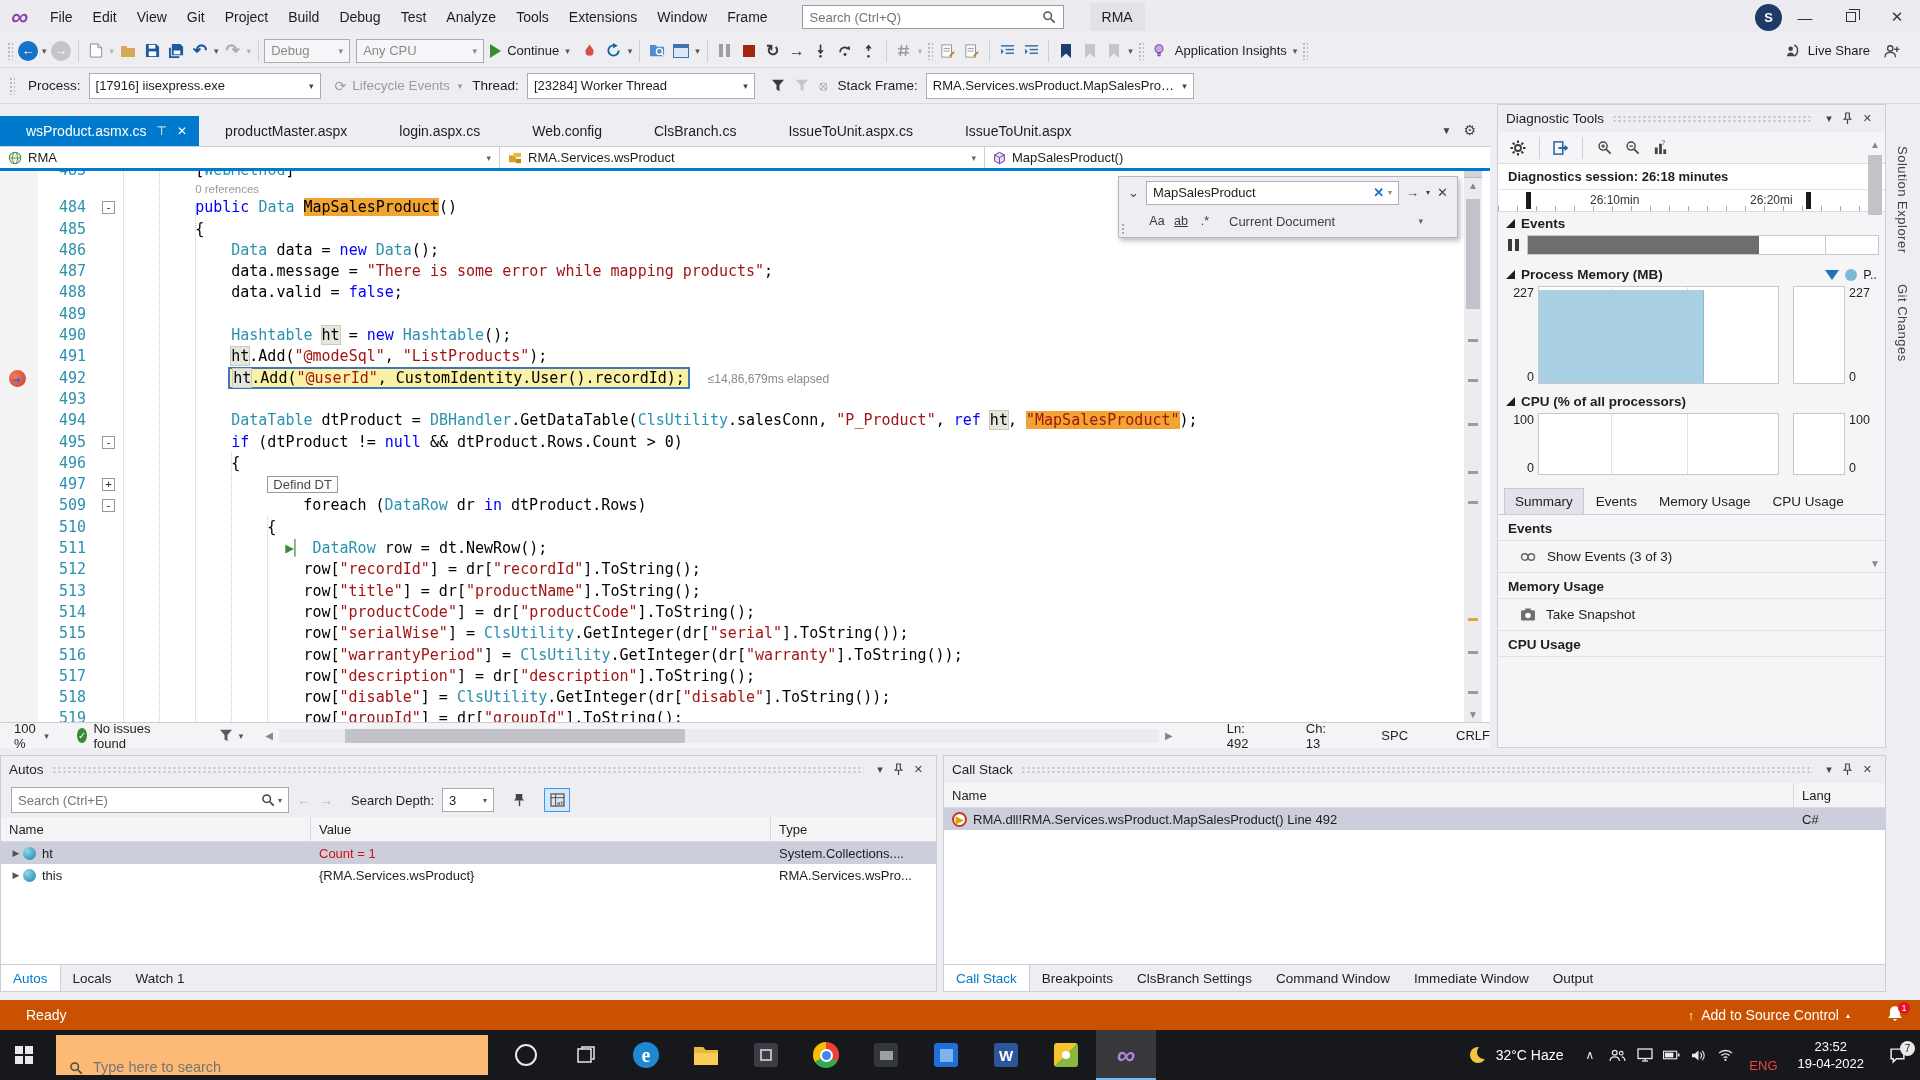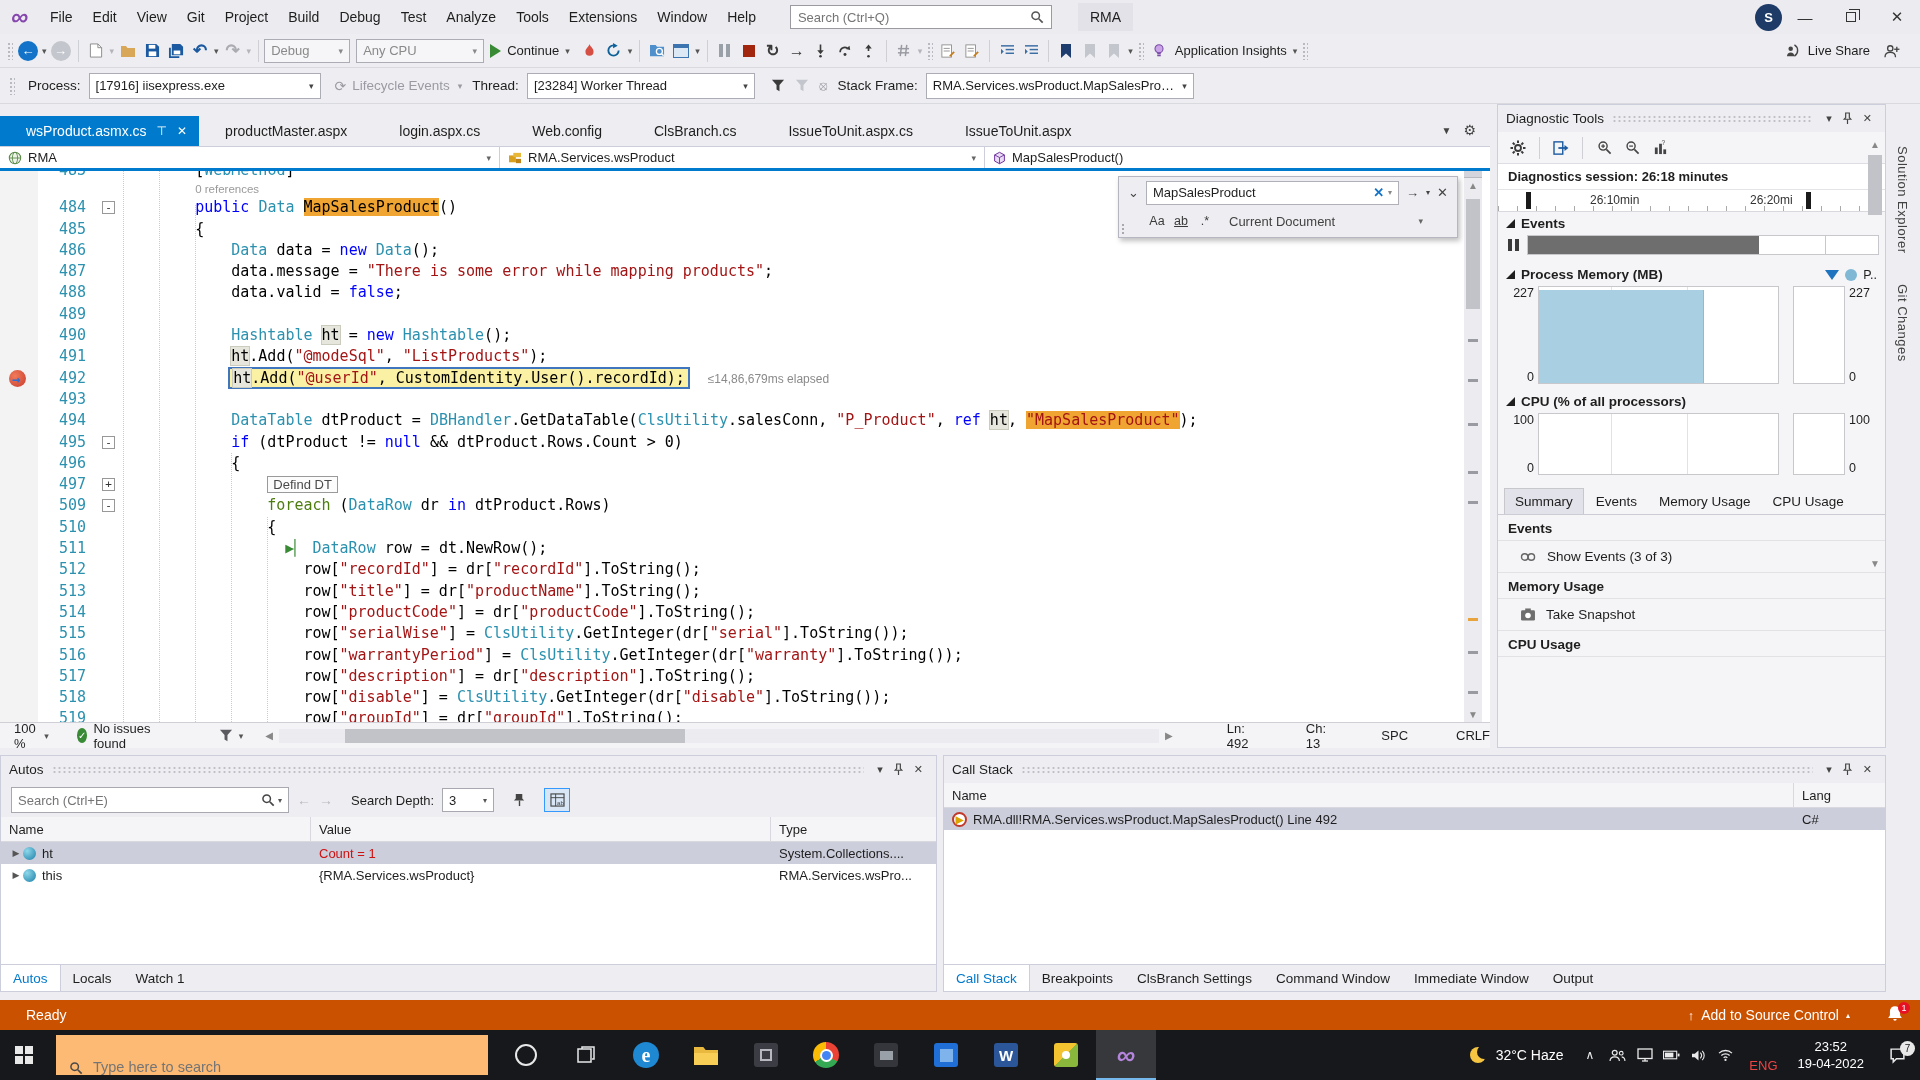--- a/index.html
+++ b/index.html
@@ -64,21 +64,21 @@
   
   #editor { position:absolute; left:0; top:171px; width:1490px; height:551px; background:#FFF; overflow:hidden; }
   #codewrap { position:absolute; left:0; top:0; width:1460px; height:551px; overflow:hidden; }
   .guide { position:absolute; width:0; border-left:1px dotted #CBCBCB; }
   .code-line { display:flex; height:21.3px; line-height:21.3px; font-family:"DejaVu Sans Mono", monospace; font-size:15px; white-space:pre; position:relative; }
   .c-icon { width:38px; flex:none; background:#F3F3F3; position:relative; }
   .c-num  { width:60px; flex:none; text-align:right; padding-right:12px; color:#2B91AF; }
   .c-fold { width:25px; flex:none; position:relative; }
   .c-body { flex:1; position:relative; }
   .lens-line { height:16px; line-height:16px; font-size:11.5px; color:#9A9A9A; font-family:"Liberation Sans",sans-serif; }
-  .tk-p { color:#000; } .tk-k { color:#0000FF; } .tk-c { color:#4d7c0f; }
+  .tk-p { color:#000; } .tk-k { color:#0000FF; } .tk-c { color:#000000;margin-left:36px; }
   .tk-t { color:#2B91AF; } .tk-s { color:#A31515; }
   .tk-hl { background:#F0A431; }
   .tk-box { background:#E6E6DC; box-shadow:0 0 0 1px #CBCBBE; }
   .tk-region { border:1px solid #9A9A9A; background:#FCFCFC; color:#4A4A4A; font-size:13px; padding:0 5px; font-family:"Liberation Sans",sans-serif; }
   .curstmt { background:#FAF1A4; border:2px solid #4076BE; padding:0 3px; margin-left:-3px; }
   .perftip { font-family:"Liberation Sans",sans-serif; font-size:12px; color:#8A8A8A; margin-left:18px; }
   .foldbox { position:absolute; left:4px; top:4px; width:13px; height:13px; border:1px solid #989898; background:#FFF; font-size:11px; line-height:11px; text-align:center; color:#333; font-family:"DejaVu Sans Mono",monospace; }
   .bp-cur { position:absolute; left:9px; top:2px; width:17px; height:17px; border-radius:50%; background:radial-gradient(circle at 35% 35%, #F07B5A, #C93C2E); }
   .bp-cur::after { content:"\2192"; position:absolute; left:3px; top:-1px; color:#2F6FD0; font-size:14px; font-weight:bold; }
   .stepmark { color:#388A34; font-weight:bold; }
@@ -229,21 +229,21 @@
         <div class="menu-item">View</div>
         <div class="menu-item">Git</div>
         <div class="menu-item">Project</div>
         <div class="menu-item">Build</div>
         <div class="menu-item">Debug</div>
         <div class="menu-item">Test</div>
         <div class="menu-item">Analyze</div>
         <div class="menu-item">Tools</div>
         <div class="menu-item">Extensions</div>
         <div class="menu-item">Window</div>
-        <div class="menu-item">Help</div>
+        <div class="menu-item">Frame</div>
       </div>
     <div id="qsearch">
       <input readonly="" placeholder="Search (Ctrl+Q)" style="">
       <span class="qmag">
           <svg width="14" height="14" viewBox="0 0 16 16">
             <circle cx="6.5" cy="6.5" r="4.3" fill="none" stroke="#555" stroke-width="1.7"></circle>
             <line x1="10" y1="10" x2="14.5" y2="14.5" stroke="#555" stroke-width="2"></line>
           </svg>
         </span>
     </div>

